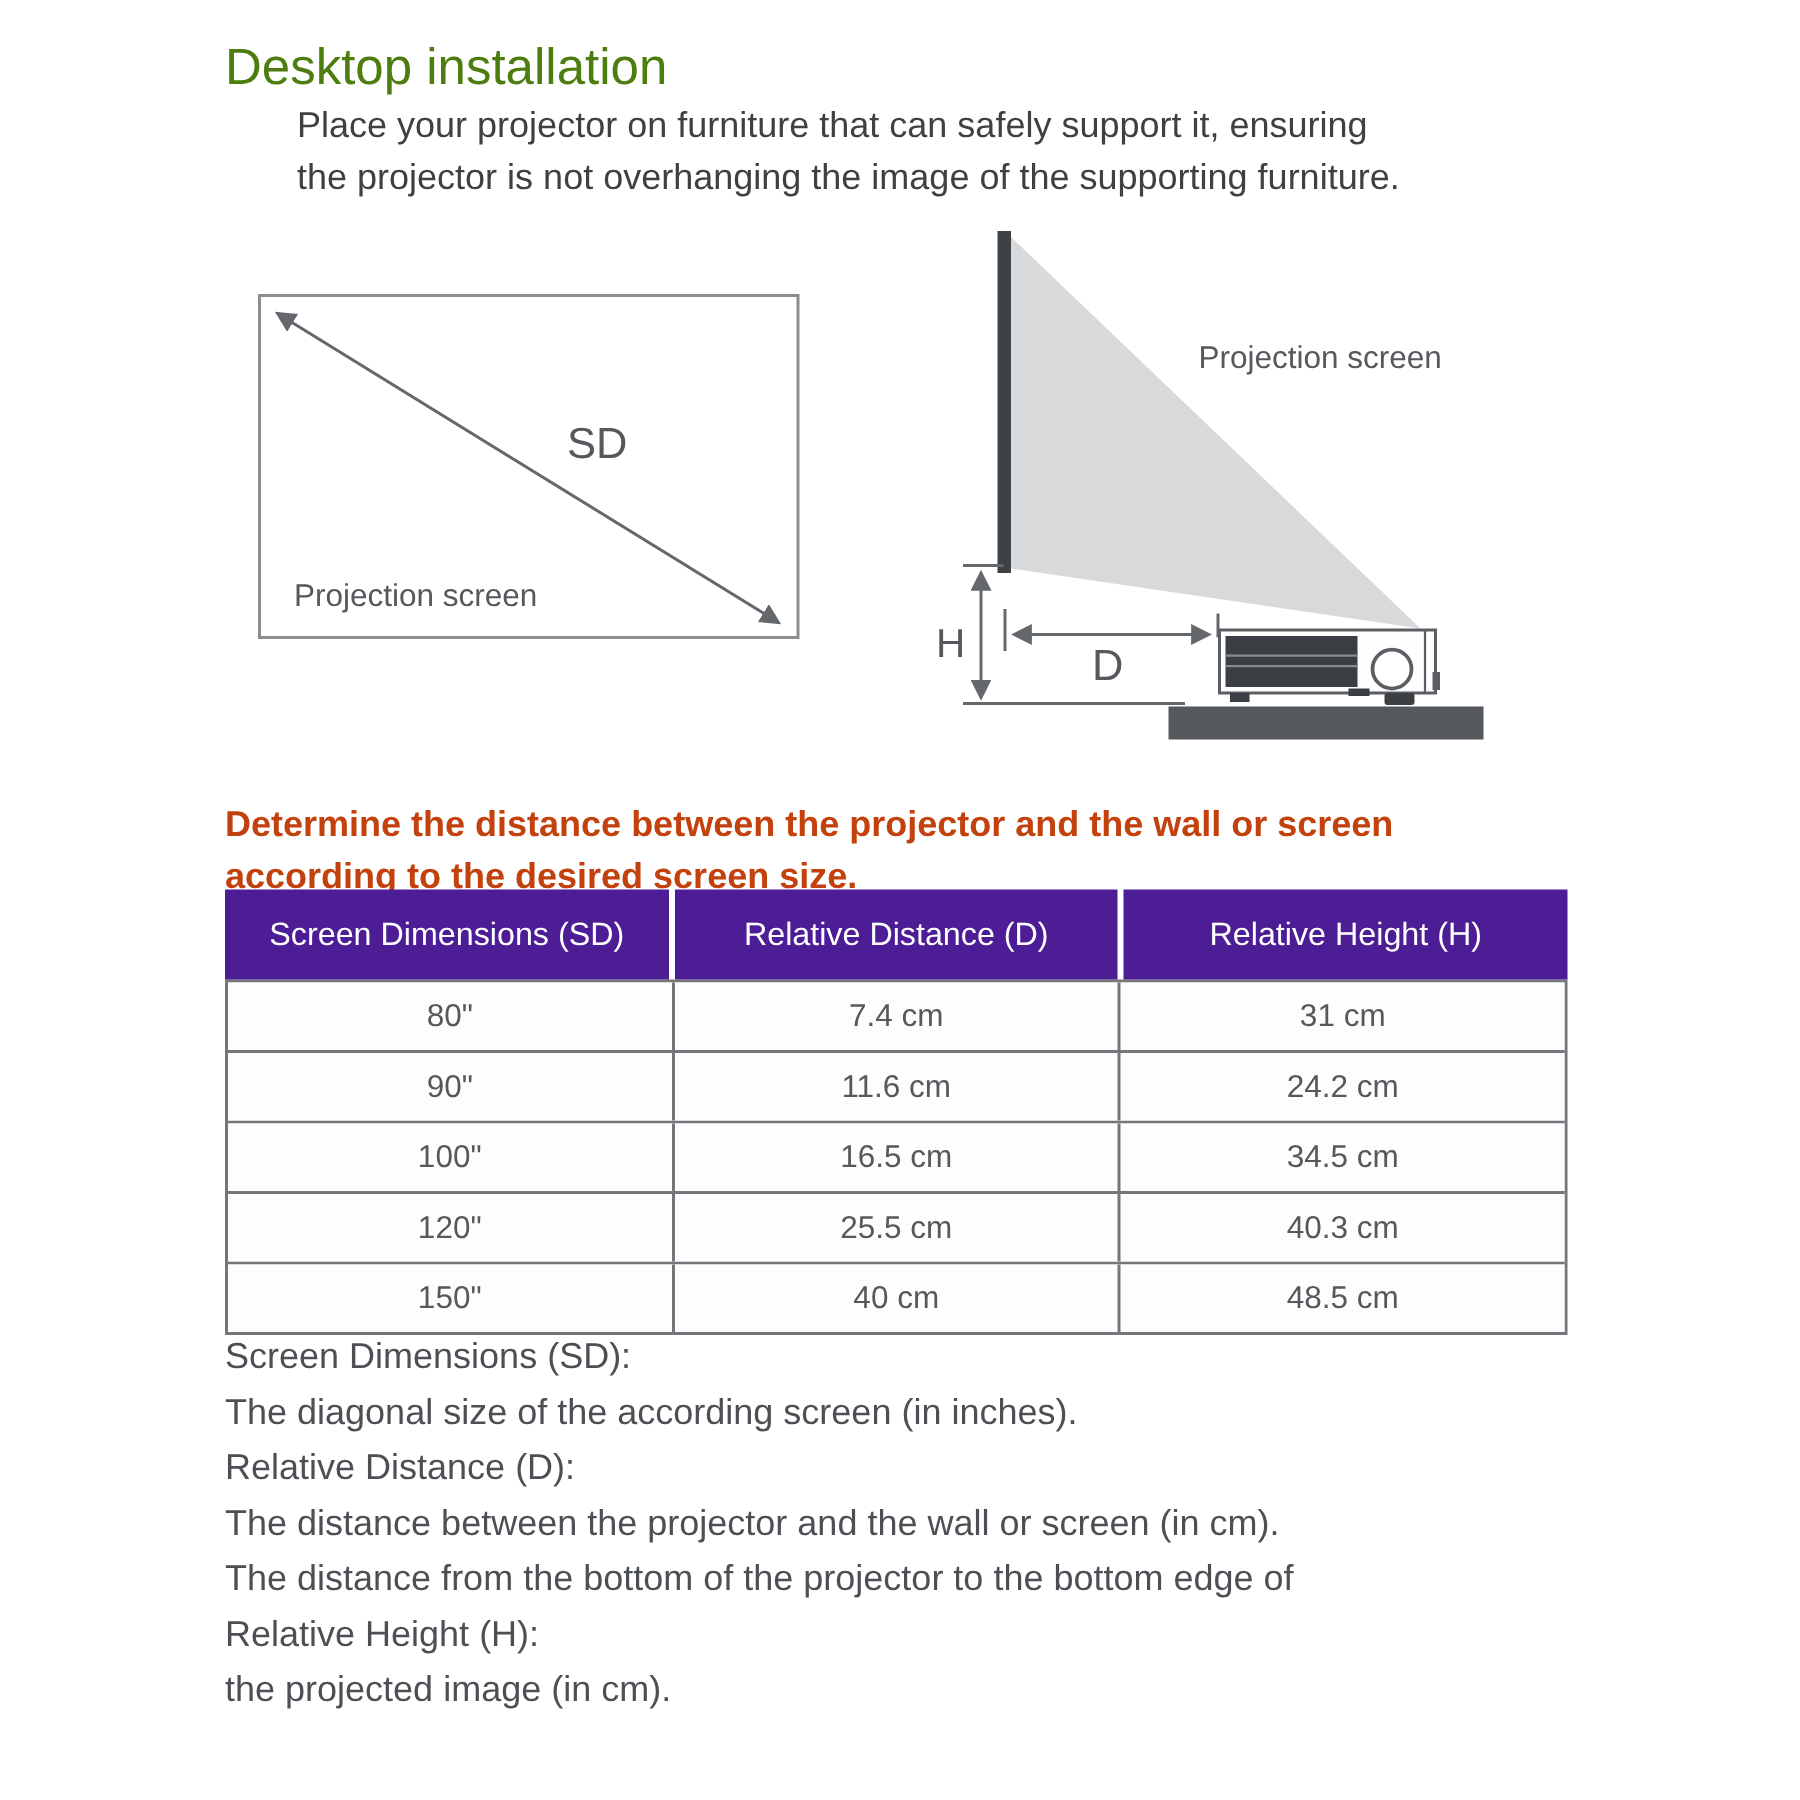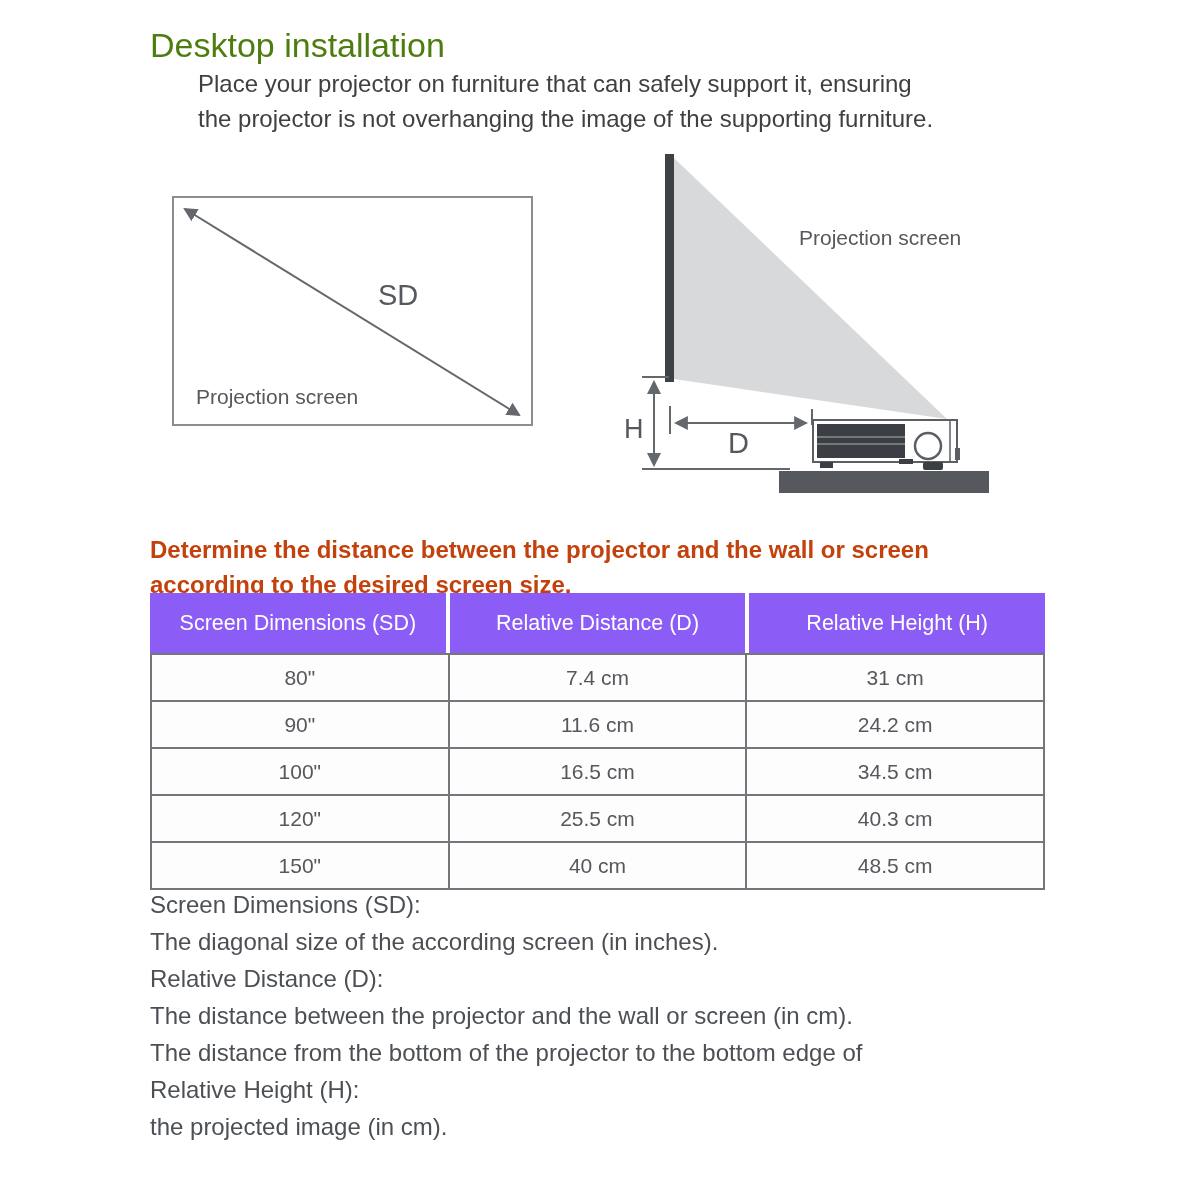--- a/index.html
+++ b/index.html
@@ -26,21 +26,21 @@
     position: absolute; left: 150px; top: 532px;
     font-size: 24px; line-height: 35px; color: #c2410c; font-weight: bold;
   }
 
   .diagrams { position: absolute; left: 0; top: 148px; }
   .diagrams text { font-family: "Liberation Sans", sans-serif; fill: #55585c; }
 
   .ptable { position: absolute; left: 150px; top: 593px; width: 895px; }
   .ptable .hdr { display: flex; height: 60px; }
   .ptable .hdr .hcell {
-    flex: 1; background: #8b5cf6; color: #ffffff;
+    flex: 1; background: #4c1d95; color: #ffffff;
     display: flex; align-items: center; justify-content: center;
     font-size: 21.5px;
   }
   .ptable .hdr .hcell + .hcell { margin-left: 4px; }
   .ptable .tbody { border: 2px solid #73767a; border-top: 2px solid #73767a; }
   .ptable .row { display: flex; height: 45px; }
   .ptable .row + .row { border-top: 2px solid #73767a; }
   .ptable .row .cell {
     flex: 1; display: flex; align-items: center; justify-content: center;
     font-size: 21px; color: #55585c; background: #fdfdfd;

